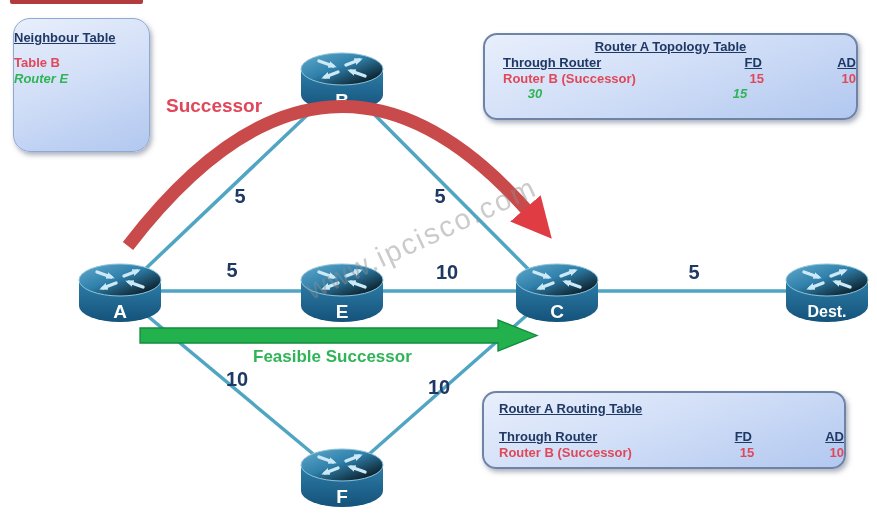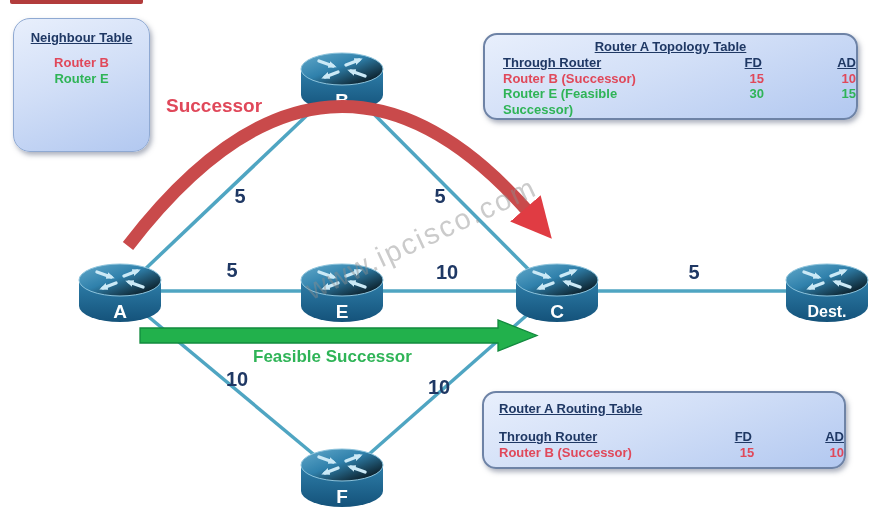--- a/index.html
+++ b/index.html
@@ -24,26 +24,26 @@
   .link { stroke:var(--link); stroke-width:3.5; }
 
   
   .panel {
     position:absolute; border-radius:14px; font-weight:bold; color:var(--navy);
     background:linear-gradient(160deg,#e8effc 0%, #d2dff7 45%, #b2c8f0 100%);
     box-shadow:2px 3px 5px rgba(90,100,125,.5); font-size:13px;
   }
   .u { text-decoration:underline; }
   .red-text   { color:var(--red-text); }
-  .green-text { color:var(--green-text); }
+  .green-text { color:var(--green-text);font-style:italic; }
   .gray-text  { color:#5d6370; }
 
   .panel.neighbour {
     left:13px; top:18px; width:135px; height:121px;
-    border:1.5px solid #8fa9d2; border-radius:17px; text-align:center; padding-top:11px;
+    border:1.5px solid #8fa9d2; border-radius:17px; text-align:left; padding-top:11px;
   }
   .neighbour .ttl { line-height:15px; text-decoration:underline; }
   .neighbour .rows { margin-top:10px; line-height:15.5px; }
 
   .panel.topology { left:483px; top:33px; width:371px; height:83px; border:2px solid #6e83a6; }
   .topology .t-title { text-align:center; margin-top:4px; text-decoration:underline; line-height:16px; }
   .trow { display:flex; line-height:15.5px;gap:39px; }
   .topology .col-name { width:185px; padding-left:18px; text-align:left; }
   .topology .col-fd { width:100px; text-align:center; }
   .topology .col-ad { flex:1; text-align:center; }
@@ -143,39 +143,38 @@
 
     <text class="ann-red" x="166" y="112">Successor</text>
     <text class="ann-green" x="253" y="362">Feasible  Successor</text>
 
     <text class="watermark" x="422" y="248" transform="rotate(-25 422 240)">www.ipcisco.com</text>
   </svg>
 
   <div class="panel neighbour">
     <div class="ttl">Neighbour Table</div>
     <div class="rows">
-      <div class="red-text">Router B</div>
+      <div class="red-text">Table B</div>
       <div class="green-text">Router E</div>
     </div>
   </div>
 
   <div class="panel topology">
     <div class="t-title">Router A Topology Table</div>
     <div class="trow">
       <span class="col-name u">Through Router</span>
       <span class="col-fd u">FD</span>
       <span class="col-ad u">AD</span>
     </div>
     <div class="trow red-text">
       <span class="col-name">Router B (Successor)</span>
       <span class="col-fd">15</span>
       <span class="col-ad">10</span>
     </div>
     <div class="trow green-text">
-      <span class="col-name">Router E (Feasible  Successor)</span>
       <span class="col-fd">30</span>
       <span class="col-ad">15</span>
     </div>
   </div>
 
   <div class="panel routing">
     <div class="r-title">Router A Routing Table</div>
     <div class="trow header">
       <span class="col-name u">Through Router</span>
       <span class="col-fd u">FD</span>

